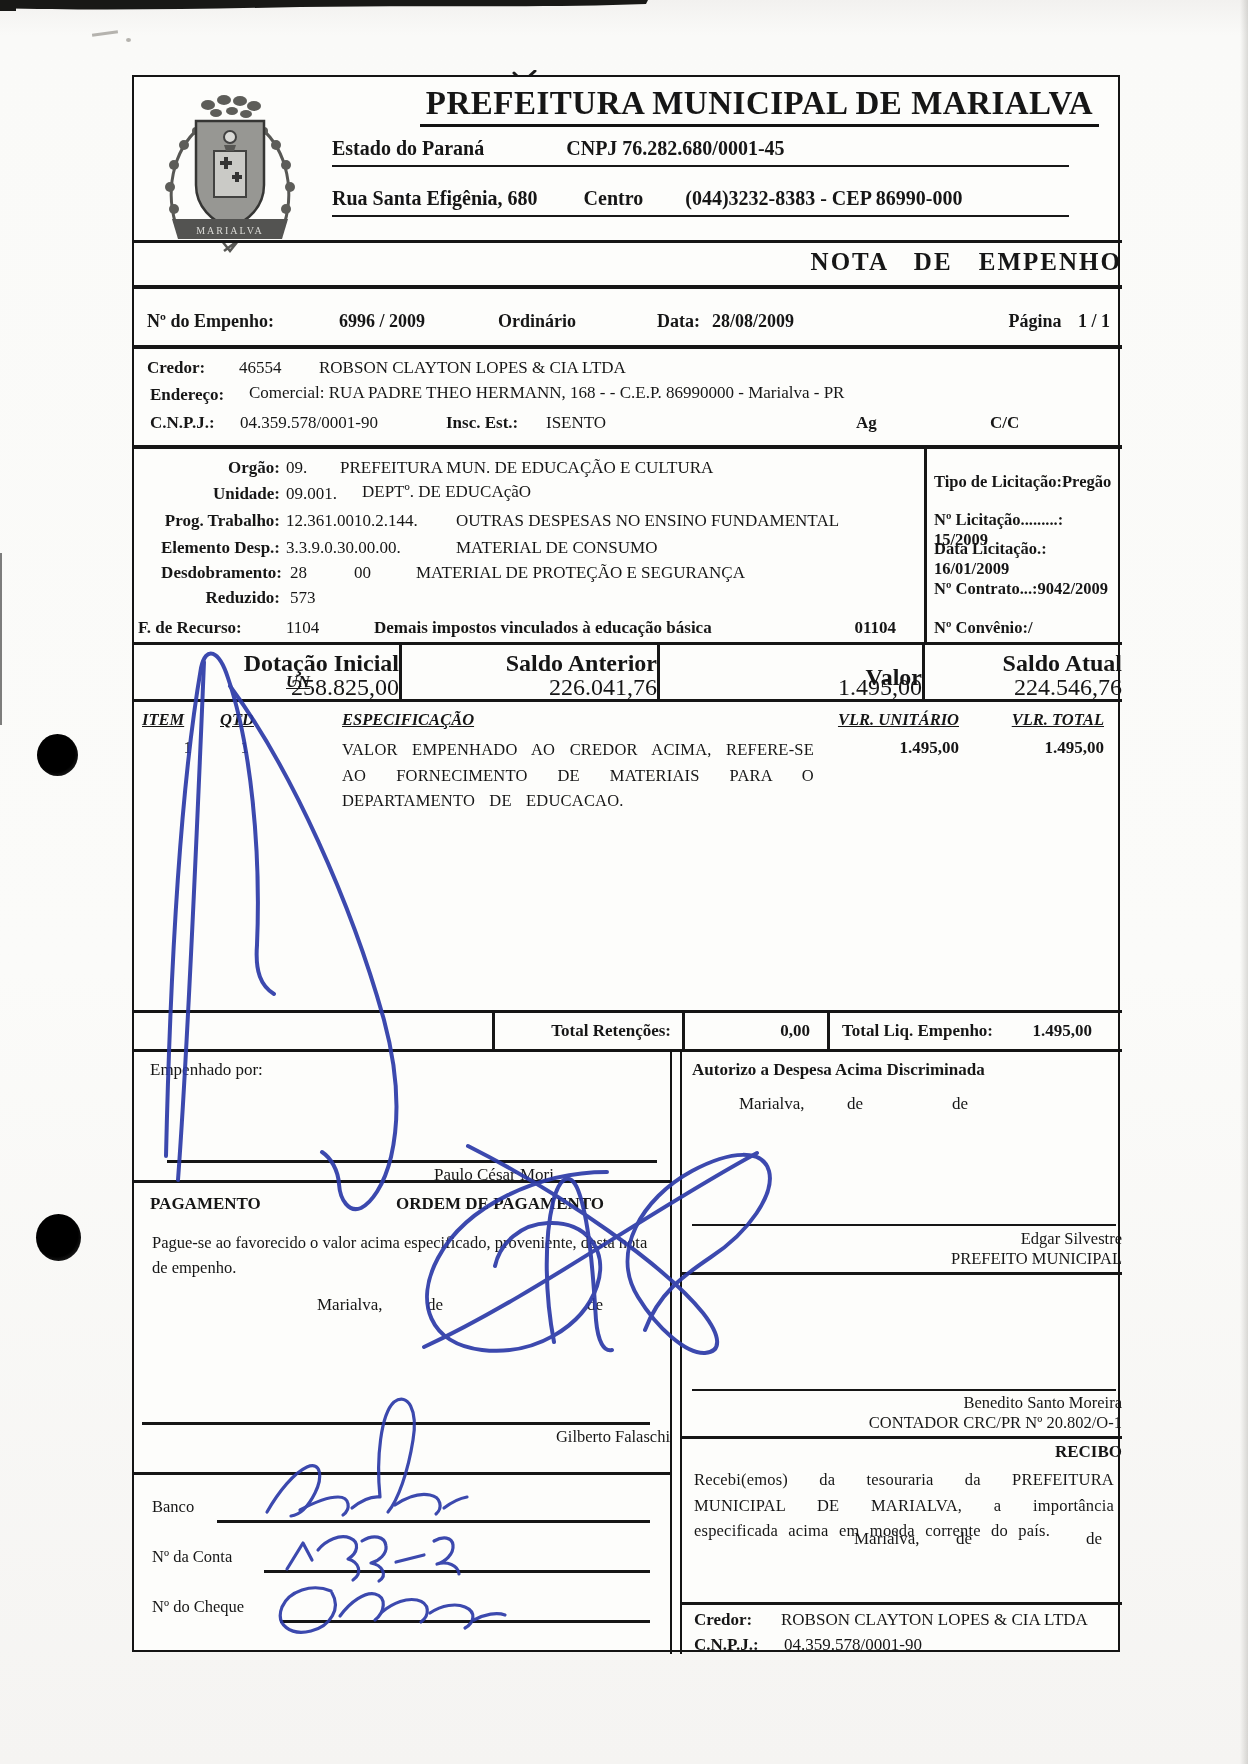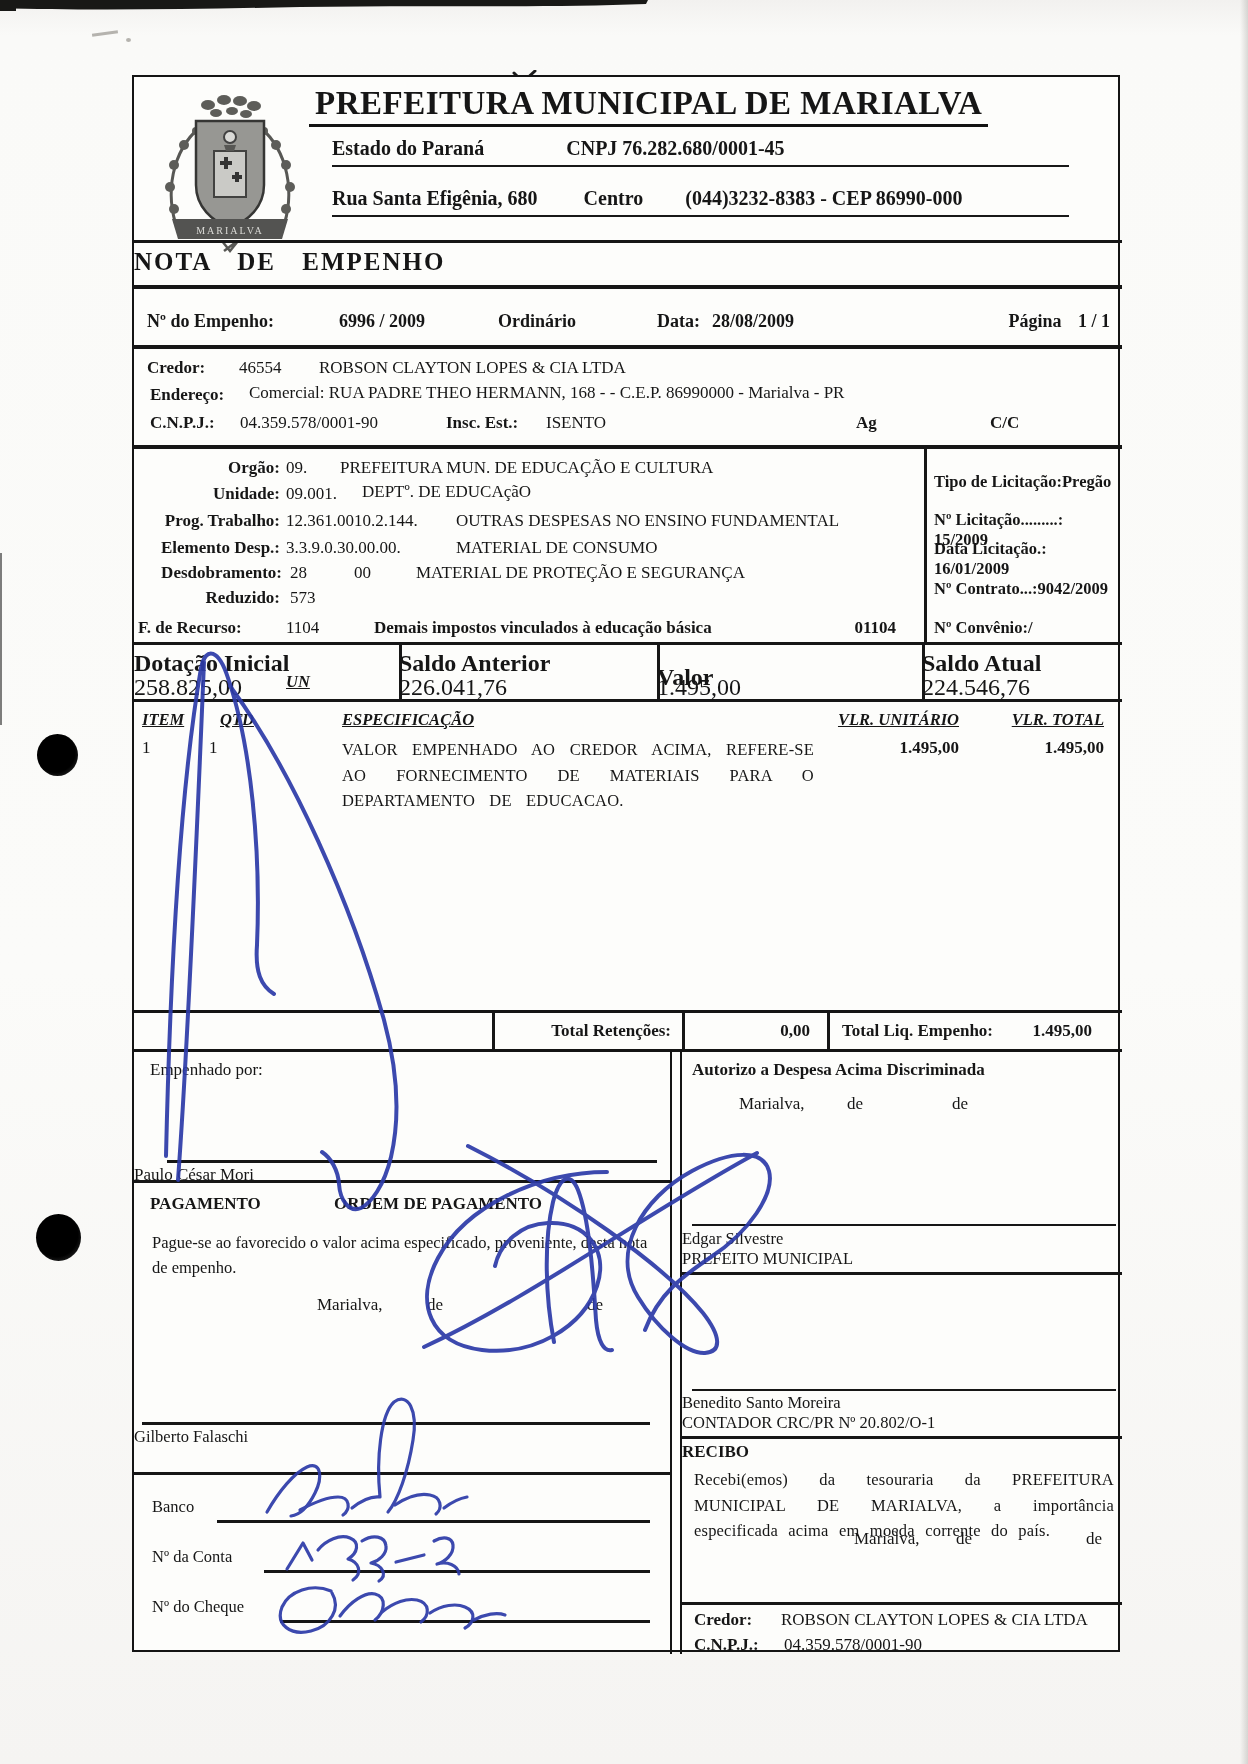--- a/index.html
+++ b/index.html
@@ -4,21 +4,21 @@
 <style>
   html,body{margin:0;padding:0}
   body{width:1248px;height:1764px;background:#e9e8e5;font-family:"Liberation Serif",serif;color:#161616;position:relative}
   .sheet{position:absolute;inset:0;overflow:hidden;background:linear-gradient(180deg,#f2f1ef 0%,#fafaf8 2%,#fbfbf9 55%,#f5f4f2 100%)}
   .edge-right{position:absolute;right:0;top:0;width:8px;height:100%;background:linear-gradient(90deg,rgba(0,0,0,0),rgba(120,118,112,.25))}
   .form{position:absolute;left:132px;top:75px;width:988px;height:1577px;border:2.5px solid #141414;background:#fdfdfb;box-sizing:border-box}
   .abs{position:absolute}
   .b{font-weight:bold}
   .i{font-style:italic}
   .u{text-decoration:underline}
-  .ctr{text-align:left}
+  .ctr{text-align:right}
   .rt{text-align:right}
   .line{position:absolute;background:#161616}
   .f16{font-size:16.5px}.f17{font-size:17px}.f18{font-size:18px}.f19{font-size:24px}.f20{font-size:20px}
   .just{text-align:justify;word-spacing:10px;letter-spacing:.2px;line-height:25.5px;text-align-last:left}
   .stamp{position:absolute;left:196px;top:1674px;font-family:"DejaVu Sans Mono",monospace;font-weight:bold;font-size:19px;letter-spacing:.5px;color:#43469f;text-shadow:0 0 .6px #5558b5}
   .punch{position:absolute;background:radial-gradient(circle at 45% 45%,#000 60%,#222 80%,rgba(0,0,0,0) 82%);border-radius:50%}
   .pen-overlay{position:absolute;inset:0;pointer-events:none}
   .pencil{position:absolute;background:#b5b3ae}
 </style>
 </head>

